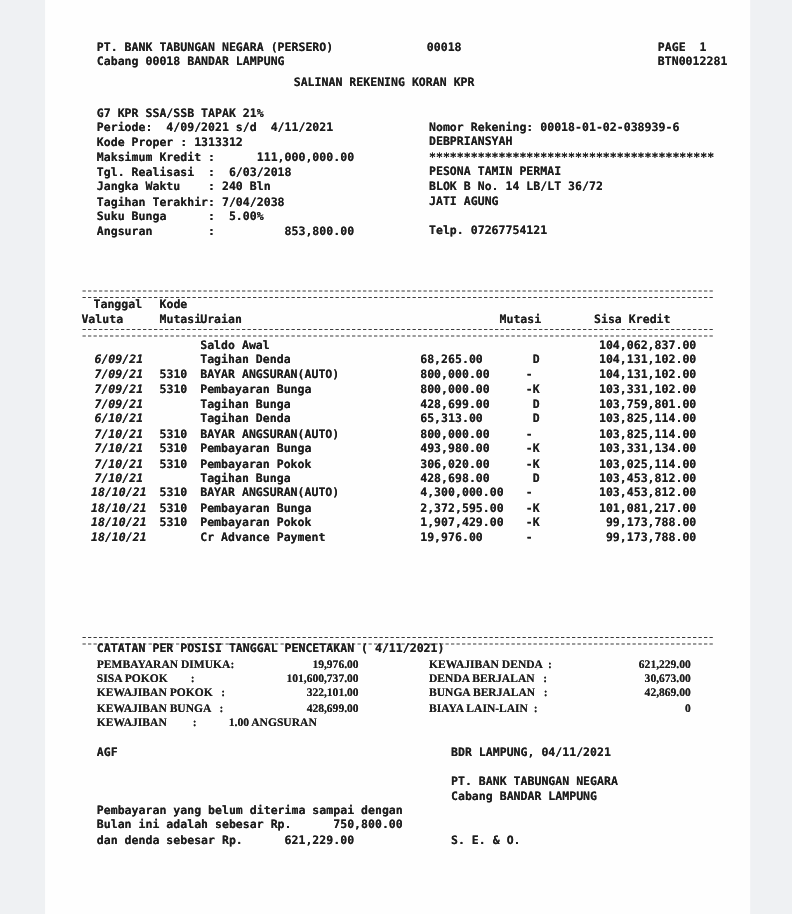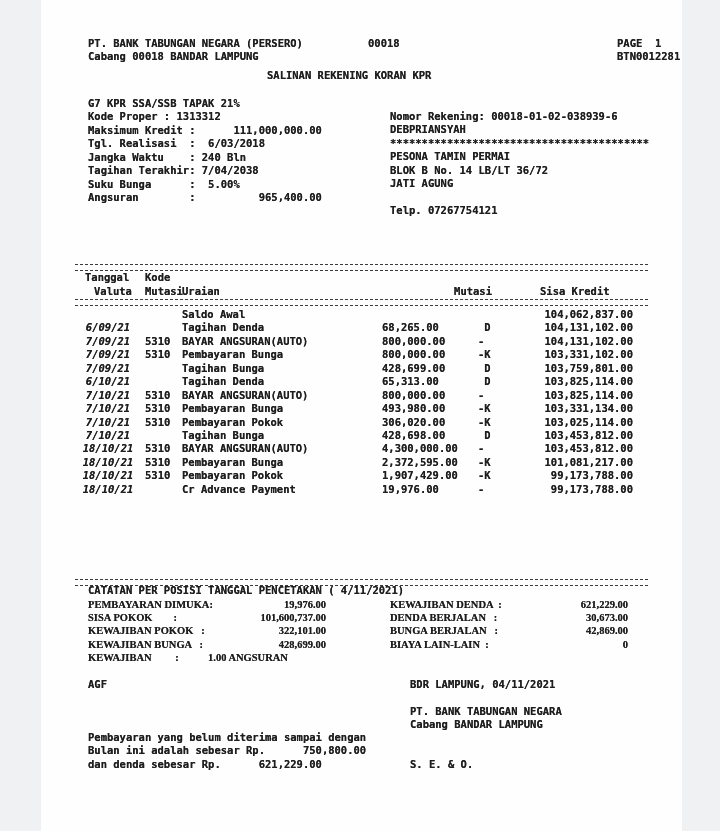--- a/index.html
+++ b/index.html
@@ -36,55 +36,56 @@
 <body>
 
 <div class="page">
   <div class="strip left"></div>
   <div class="strip right"></div>
 
   <div class="abs" style="left:88px;top:37px;">
     <div class="line">PT. BANK TABUNGAN NEGARA (PERSERO)</div>
     <div class="line">Cabang 00018 BANDAR LAMPUNG</div>
   </div>
-  <div class="abs line" style="left:368px;top:37px;">00018</div>
-  <div class="abs" style="left:617px;top:37px;">
+  <div class="abs line" style="left:388px;top:37px;">00018</div>
+  <div class="abs" style="left:598px;top:37px;">
     <div class="line">PAGE  1</div>
     <div class="line">BTN0012281</div>
   </div>
   <div class="abs line" style="left:267px;top:69px;">SALINAN REKENING KORAN KPR</div>
 
   <div class="abs" style="left:88px;top:97px;" id="loan-info">
 
   <div class="line">G7 KPR SSA/SSB TAPAK 21%</div>
+      <div class="line">Periode:  4/09/2021 s/d  4/11/2021</div>
       <div class="line">Kode Proper : 1313312</div>
       <div class="line">Maksimum Kredit :      111,000,000.00</div>
       <div class="line">Tgl. Realisasi  :  6/03/2018</div>
       <div class="line">Jangka Waktu    : 240 Bln</div>
       <div class="line">Tagihan Terakhir: 7/04/2038</div>
       <div class="line">Suku Bunga      :  5.00%</div>
-      <div class="line">Angsuran        :          965,400.00</div>
+      <div class="line">Angsuran        :          853,800.00</div>
     </div>
 
   <div class="abs" style="left:390px;top:110px;" id="account-info">
 
   <div class="line">Nomor Rekening: 00018-01-02-038939-6</div>
       <div class="line">DEBPRIANSYAH</div>
       <div class="line">*****************************************</div>
       <div class="line">PESONA TAMIN PERMAI</div>
       <div class="line">BLOK B No. 14 LB/LT 36/72</div>
       <div class="line">JATI AGUNG</div>
       <div class="line"></div>
       <div class="line">Telp. 07267754121</div>
     </div>
 
   <div class="sep" style="top:264px;"></div>
   <div class="abs line" style="left:85px;top:271px;">Tanggal</div>
   <div class="abs line" style="left:145px;top:271px;">Kode</div>
-  <div class="abs line" style="left:94px;top:284.5px;text-align:center;">Valuta</div>
+  <div class="abs line" style="left:74px;top:284.5px;text-align:center;">Valuta</div>
   <div class="abs line" style="left:145px;top:284.5px;">Mutasi</div>
   <div class="abs line" style="left:182px;top:284.5px;">Uraian</div>
   <div class="abs line" style="left:430px;top:284.5px;width:62px;text-align:right;">Mutasi</div>
   <div class="abs line" style="left:540px;top:284.5px;width:100px;">Sisa Kredit</div>
   <div class="sep" style="top:299px;"></div>
 
   <div class="abs" style="left:0;top:308px;width:720px;" id="tbl-rows">
 
       <div class="trow">
         <span class="c-valuta"></span>

